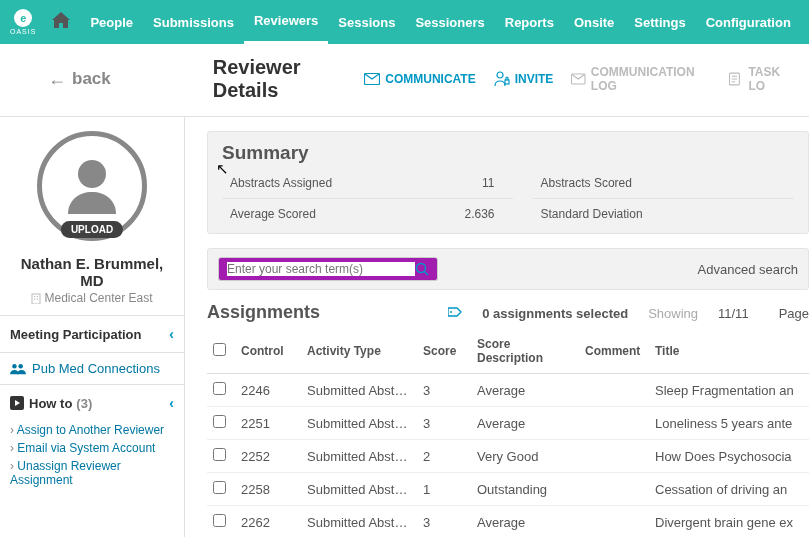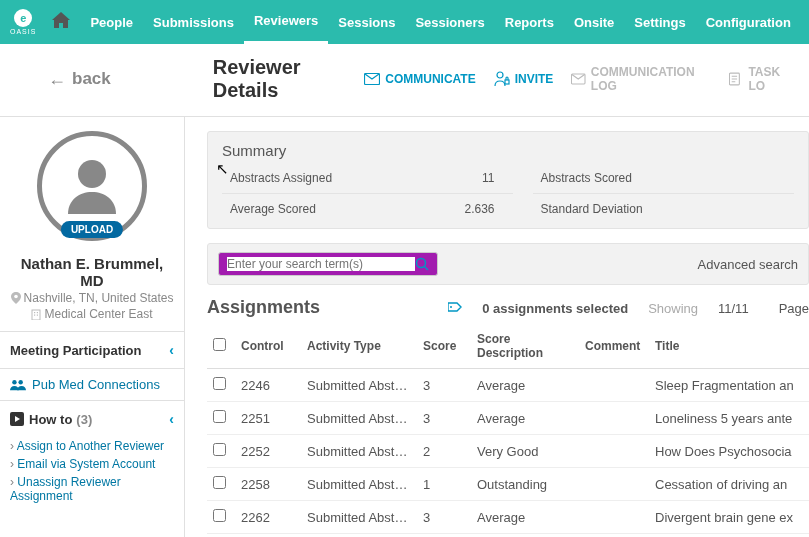--- a/index.html
+++ b/index.html
@@ -29,38 +29,38 @@
   
   
   .main { display: flex; height: calc(537px - 44px - 50px - 1px); }
   .left-col { width: 185px; border-right: 1px solid #e0e0e0; display: flex; flex-direction: column; }
   .right-col { flex: 1; padding: 14px 0 0 22px; overflow: hidden; }
   
   
   .avatar-block { text-align: center; padding: 14px 8px 10px; }
   .avatar-ring { width: 110px; height: 110px; border: 5px solid #888; border-radius: 50%; margin: 0 auto; display: flex; align-items: center; justify-content: center; position: relative; }
   .avatar-person { width: 68px; height: 68px; }
-  .upload-pill { position: absolute; bottom: -2px; left: 50%; transform: translateX(-50%); background: #0369a1; color: #fff; font-size: 10px; font-weight: 700; padding: 3px 10px; border-radius: 10px; }
+  .upload-pill { position: absolute; bottom: -2px; left: 50%; transform: translateX(-50%); background: #404040; color: #fff; font-size: 10px; font-weight: 700; padding: 3px 10px; border-radius: 10px; }
   .rv-name { font-weight: 700; font-size: 15px; color: #333; margin-top: 14px; }
   .rv-loc, .rv-org { font-size: 12px; color: #888; display: flex; align-items: center; justify-content: center; gap: 3px; margin-top: 2px; }
   
   
   .side-sec { border-top: 1px solid #e0e0e0; }
   .side-hdr { padding: 10px 10px; font-weight: 700; color: #333; display: flex; align-items: center; cursor: pointer; }
   .side-hdr .chev { margin-left: auto; color: #0097c4; font-size: 14px; }
   .side-link { padding: 8px 10px; color: #0077a3; display: flex; align-items: center; gap: 6px; cursor: pointer; }
   .side-link svg { width: 16px; height: 14px; }
   .howto-count { color: #888; }
   .howto-list { padding: 0 6px 8px 6px; }
   .howto-item { color: #0077a3; font-size: 12px; padding: 2px 4px; cursor: pointer; }
   .howto-item::before { content: "› "; color: #888; }
   
   
   .summary-card { background: #f2f2f2; border: 1px solid #e3e3e3; border-radius: 3px; padding: 10px 14px 4px; margin-right: 0; }
-  .summary-title { font-weight: 400; color: #555; font-size: 15px; margin-bottom: 4px; }
+  .summary-title { font-weight: 700; color: #555; font-size: 19px; margin-bottom: 4px; }
   .summary-grid { display: flex; }
   .summary-colA { flex: 1; }
   .summary-colB { flex: 0.9; padding-left: 20px; }
   .summary-row { display: flex; justify-content: space-between; padding: 8px 18px 8px 8px; border-bottom: 1px solid #e3e3e3; color: #555; font-size: 12px; }
   .summary-row:last-child { border-bottom: none; }
   
   
   .search-row { display: flex; align-items: center; background: #f2f2f2; border: 1px solid #e3e3e3; border-radius: 3px; margin-top: 14px; padding: 8px 10px; }
   .search-box { display: flex; align-items: center; border: 1px solid #ccc; background: #a21caf; border-radius: 3px; padding: 4px 8px; width: 220px; }
   .search-box input { border: none; outline: none; flex: 1; font-size: 12px; }
@@ -161,27 +161,20 @@
   <div class="left-col">
     <div class="avatar-block">
       <div class="avatar-ring">
         <svg class="avatar-person" viewBox="0 0 68 68">
           <circle cx="34" cy="22" r="14" fill="#888"></circle>
           <path d="M10 62c0-14 11-22 24-22s24 8 24 22z" fill="#888"></path>
         </svg>
         <div class="upload-pill">UPLOAD</div>
       </div>
       <div class="rv-name">Nathan E. Brummel, MD</div>
-      <div class="rv-loc">
-        <svg width="10" height="12" viewBox="0 0 10 12">
-            <path d="M5 0C2.2 0 0 2 0 4.5 0 8 5 12 5 12s5-4 5-7.5C10 2 7.8 0 5 0z" fill="#bbb"></path>
-            <circle cx="5" cy="4.5" r="1.8" fill="#fff"></circle>
-          </svg>
-        <span>Nashville, TN, United States</span>
-      </div>
       <div class="rv-org">
         <svg width="10" height="11" viewBox="0 0 10 11">
             <rect x="1" y="1" width="8" height="10" fill="none" stroke="#bbb"></rect>
             <rect x="3" y="3" width="1.2" height="1.2" fill="#bbb"></rect>
             <rect x="5.8" y="3" width="1.2" height="1.2" fill="#bbb"></rect>
             <rect x="3" y="5.5" width="1.2" height="1.2" fill="#bbb"></rect>
             <rect x="5.8" y="5.5" width="1.2" height="1.2" fill="#bbb"></rect>
           </svg>
         <span>Medical Center East</span>
       </div>

